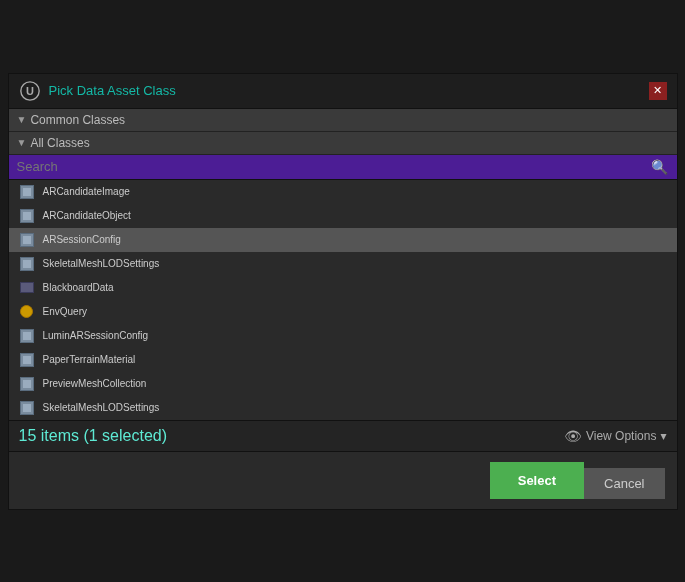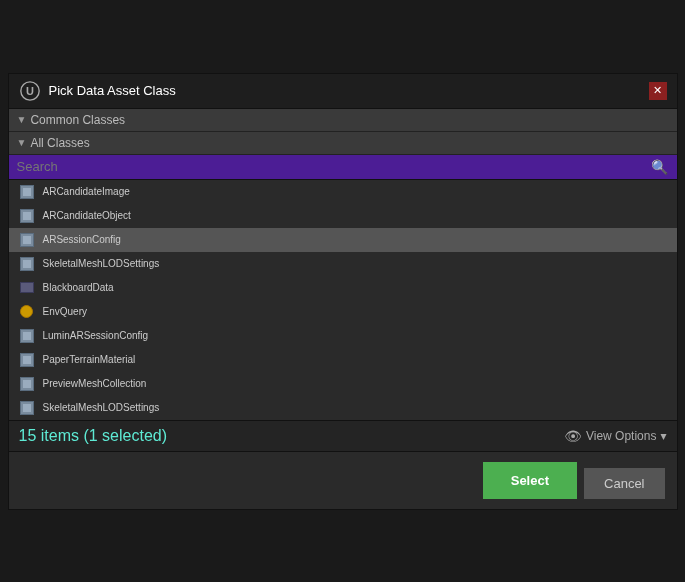--- a/index.html
+++ b/index.html
@@ -31,21 +31,21 @@
       display: flex;
       align-items: center;
       gap: 8px;
     }
     .ue-logo {
       width: 22px;
       height: 22px;
       color: #ccc;
     }
     .title-text {
-      color: #ffffff;
+      color: #14b8a6;
       font-size: 13px;
       font-weight: normal;
       text-align: right;
     }
     .close-btn {
       background: #8b2020;
       border: none;
       color: #fff;
       width: 18px;
       height: 18px;
@@ -183,21 +183,21 @@
       cursor: pointer;
     }
     .view-options-eye {
       font-size: 14px;
     }
     .buttons-bar {
       background: #2a2a2a;
       padding: 10px 12px;
       display: flex;
       justify-content: flex-end;
-      gap: 7px;
+      gap: 0;
       border-top: 1px solid #111;
     }
     .btn-select {
       background: #4caf50;
       color: #fff;
       border: none;
       padding: 8px 28px;
       font-size: 13px;
       font-weight: bold;
       cursor: pointer;

